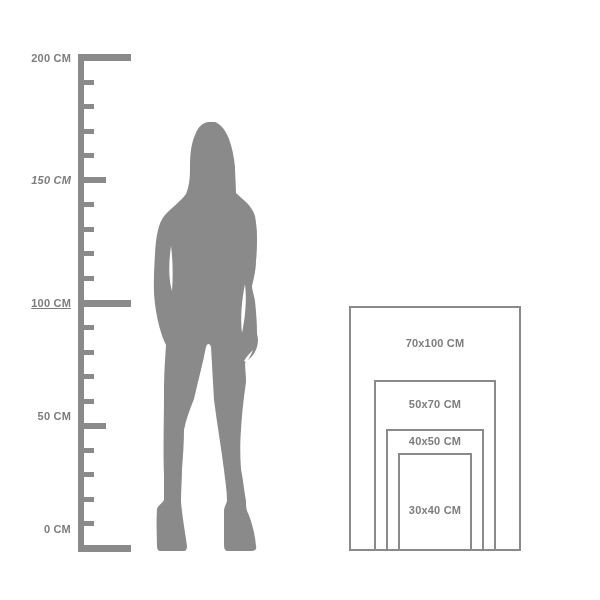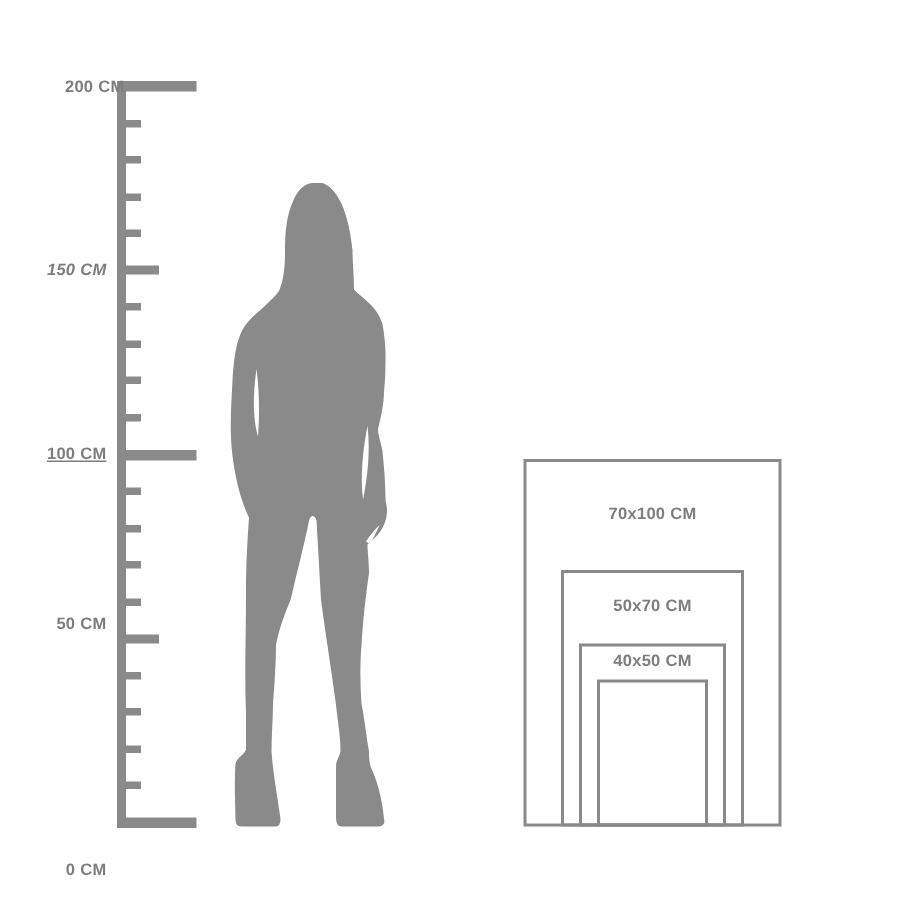--- a/index.html
+++ b/index.html
@@ -60,25 +60,25 @@
       <div class="tick minor" style="top: 275.95px;"></div>
       <div class="tick minor" style="top: 251.4px;"></div>
       <div class="tick minor" style="top: 226.85px;"></div>
       <div class="tick minor" style="top: 202.3px;"></div>
       <div class="tick medium" style="top: 177.25px;"></div>
       <div class="tick minor" style="top: 153.2px;"></div>
       <div class="tick minor" style="top: 128.65px;"></div>
       <div class="tick minor" style="top: 104.1px;"></div>
       <div class="tick minor" style="top: 79.55px;"></div>
       <div class="tick major" style="top: 54px;"></div>
-      <div class="ruler-label" style="top: 50.5px; padding-left: 12px;">200 CM</div>
+      <div class="ruler-label" style="top: 50.5px;">200 CM</div>
       <div class="ruler-label" style="top: 173.25px; font-style: italic;">150 CM</div>
       <div class="ruler-label" style="top: 296px; text-decoration: underline;">100 CM</div>
       <div class="ruler-label" style="top: 409px;">50 CM</div>
-      <div class="ruler-label" style="top: 573px;">0 CM</div>
+      <div class="ruler-label" style="top: 522px;">0 CM</div>
     </div>
 
   <svg class="figure-svg" viewBox="0 0 110 432" preserveAspectRatio="none" aria-hidden="true">
     <path class="body" d="
       M57 2
       C51 2 46 7 43 15
       C39 24 38 35 38 48
       C38 59 37 67 34 74
       C28 82 19 88 13 95
       C6 103 4 117 3 134
@@ -134,15 +134,16 @@
 
   <div class="poster-stack">
 
   <div class="poster-rect" style="left: 19.25px; top: 16px; width: 171.5px; height: 245px;"></div>
       <div class="poster-label" style="left: 45px; width: 120px; top: 45.75px;">70x100 CM</div>
       <div class="poster-rect" style="left: 43.75px; top: 89.5px; width: 122.5px; height: 171.5px;"></div>
       <div class="poster-label" style="left: 45px; width: 120px; top: 107px;">50x70 CM</div>
       <div class="poster-rect" style="left: 56px; top: 138.5px; width: 98px; height: 122.5px;"></div>
       <div class="poster-label" style="left: 45px; width: 120px; top: 143.75px;">40x50 CM</div>
       <div class="poster-rect" style="left: 68.25px; top: 163px; width: 73.5px; height: 98px;"></div>
+      <div class="poster-label" style="left: 45px; width: 120px; top: 212.84px;">30x40 CM</div>
     </div>
 
 </div>
 
 </body></html>

